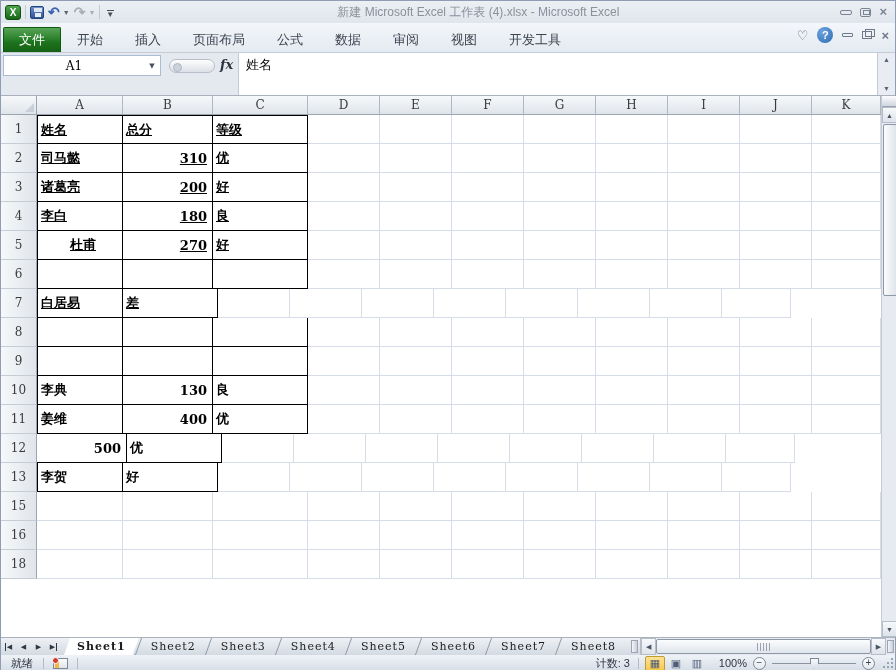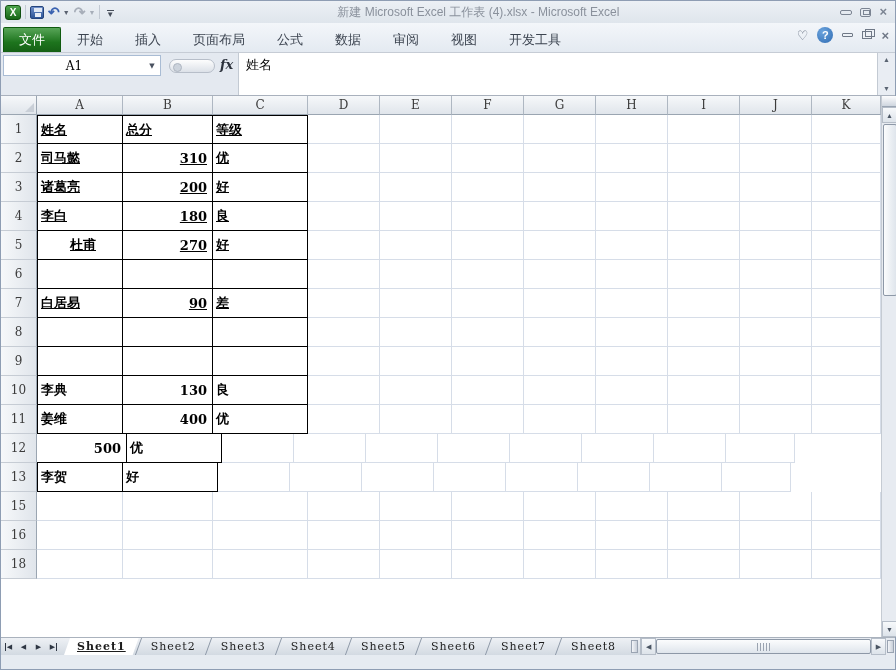--- a/index.html
+++ b/index.html
@@ -77,21 +77,21 @@
   .vthumb { width:14px; height:172px; flex:0 0 172px; margin-top:1px; background:linear-gradient(90deg,#fbfcfd,#dfe5ec); border:1px solid #8d98a7; border-radius:2px; }
   .vtrack { flex:1; }
 
   
   .sheetbar { height:18px; flex:0 0 18px; background:linear-gradient(#eef1f5,#d3dae2); border-top:1px solid #aab2bd; display:flex; align-items:stretch; }
   .navbtn { width:15px; flex:0 0 15px; display:flex; align-items:center; justify-content:center; font-size:7px; color:#2f3744; }
   .navbtn .wbar-l { border-left:1px solid #2f3744; padding-left:1px; }
   .navbtn .wbar-r { border-right:1px solid #2f3744; padding-right:1px; }
   .tabs { display:flex; margin-left:3px; }
   .sheettab { height:100%; padding:0 13px; display:flex; align-items:center; font-family:"DejaVu Serif", serif; font-size:11px; letter-spacing:1px; color:#1c1c1c; position:relative; }
-  .sheettab.active { background:#fff; clip-path:polygon(6px 0, 100% 0, calc(100% - 6px) 100%, 0 100%); font-weight:bold; z-index:2;text-decoration:underline; }
+  .sheettab.active { background:#fff; clip-path:polygon(6px 0, 100% 0, calc(100% - 6px) 100%, 0 100%); font-weight:bold; z-index:2; }
   .tabsep { width:1px; background:#8e99a8; transform:skewX(-20deg); margin:0 -1px; z-index:1; }
   .tabsplit { width:7px; flex:0 0 7px; margin:2px 2px; background:linear-gradient(90deg,#f3f5f8,#c8cfd9); border:1px solid #9aa4b2; }
   .hscroll { flex:1; display:flex; align-items:stretch; background:#e7ebf1; border-left:1px solid #b5bdc8; }
   .hbtn { width:15px; flex:0 0 15px; background:linear-gradient(#f7f9fb,#dde3ea); border:1px solid #b5bdc8; display:flex; align-items:center; justify-content:center; font-size:7px; color:#4a5563; }
   .hthumb { flex:1; margin:1px 0; background:linear-gradient(#fbfcfd,#dfe5ec); border:1px solid #8d98a7; border-radius:2px; display:flex; align-items:center; justify-content:center; }
   .hgrip { width:14px; height:8px; background:repeating-linear-gradient(90deg,#9aa3b0 0 1px, transparent 1px 3px); }
   .hsplit { width:7px; flex:0 0 7px; margin:2px 1px; background:linear-gradient(90deg,#f3f5f8,#c8cfd9); border:1px solid #9aa4b2; }
 
   
   .statusbar { height:16px; flex:0 0 16px; background:linear-gradient(#eff3f8,#d6dde6); display:flex; align-items:center; font-size:11px; color:#2e3540; }
@@ -275,21 +275,20 @@
             <div class="cell" style="width: 72px; flex: 0 0 72px;"></div>
             <div class="cell" style="width: 72px; flex: 0 0 72px;"></div>
             <div class="cell" style="width: 72px; flex: 0 0 72px;"></div>
             <div class="cell" style="width: 72px; flex: 0 0 72px;"></div>
             <div class="cell" style="width: 72px; flex: 0 0 72px;"></div>
             <div class="cell" style="width: 69px; flex: 0 0 69px;"></div>
           </div>
           <div class="grow">
             <div class="rowh">7</div>
             <div class="cell tcell t-left u" style="width: 86px; flex: 0 0 86px;">白居易</div>
-            <div class="cell tcell num u" style="width: 90px; flex: 0 0 90px;">90</div>
             <div class="cell tcell u" style="width: 95px; flex: 0 0 95px;">差</div>
             <div class="cell" style="width: 72px; flex: 0 0 72px;"></div>
             <div class="cell" style="width: 72px; flex: 0 0 72px;"></div>
             <div class="cell" style="width: 72px; flex: 0 0 72px;"></div>
             <div class="cell" style="width: 72px; flex: 0 0 72px;"></div>
             <div class="cell" style="width: 72px; flex: 0 0 72px;"></div>
             <div class="cell" style="width: 72px; flex: 0 0 72px;"></div>
             <div class="cell" style="width: 72px; flex: 0 0 72px;"></div>
             <div class="cell" style="width: 69px; flex: 0 0 69px;"></div>
           </div>
@@ -462,14 +461,36 @@
     <div class="hscroll">
       <div class="hbtn">◀</div>
       <div class="hthumb">
           <div class="hgrip"></div>
         </div>
       <div class="hbtn">▶</div>
       <div class="hsplit"></div>
     </div>
   </div>
 
+  <div class="statusbar">
+    <span class="sb-ready">就绪</span>
+    <div class="sb-sep"></div>
+    <div class="macro-icon"></div>
+    <div class="sb-sep"></div>
+    <div class="sb-spacer"></div>
+    <span class="sb-count">计数: 3</span>
+    <div class="sb-sep"></div>
+    <div class="viewbtns">
+      <div class="viewbtn sel">▦</div>
+      <div class="viewbtn">▣</div>
+      <div class="viewbtn">▥</div>
+    </div>
+    <span class="sb-zoomtext">100%</span>
+    <div class="zoombtn">−</div>
+    <div class="zoomslider">
+      <div class="track"></div>
+      <div class="thumb"></div>
+    </div>
+    <div class="zoombtn">+</div>
+    <div class="grip"></div>
+  </div>
 
 </div>
 
 </body></html>

